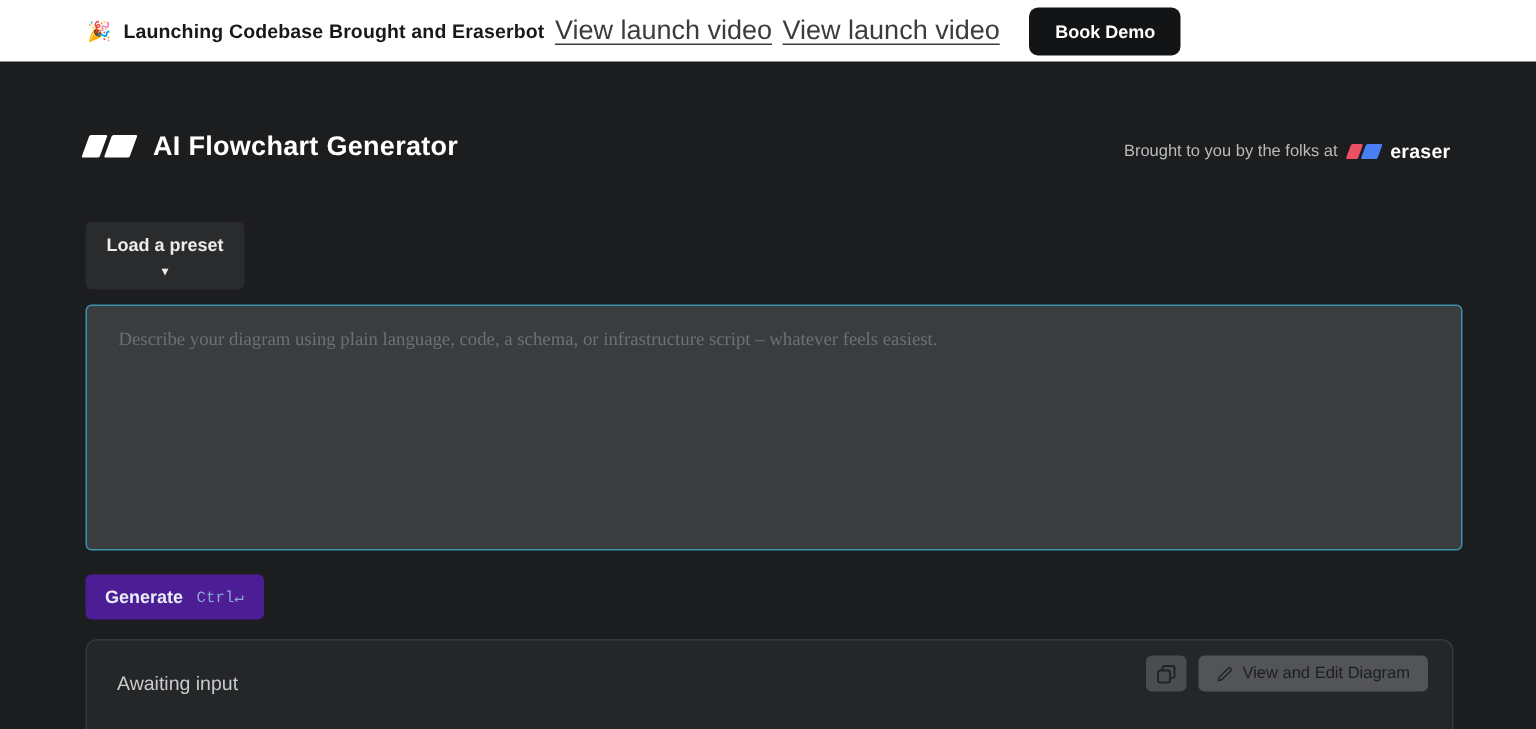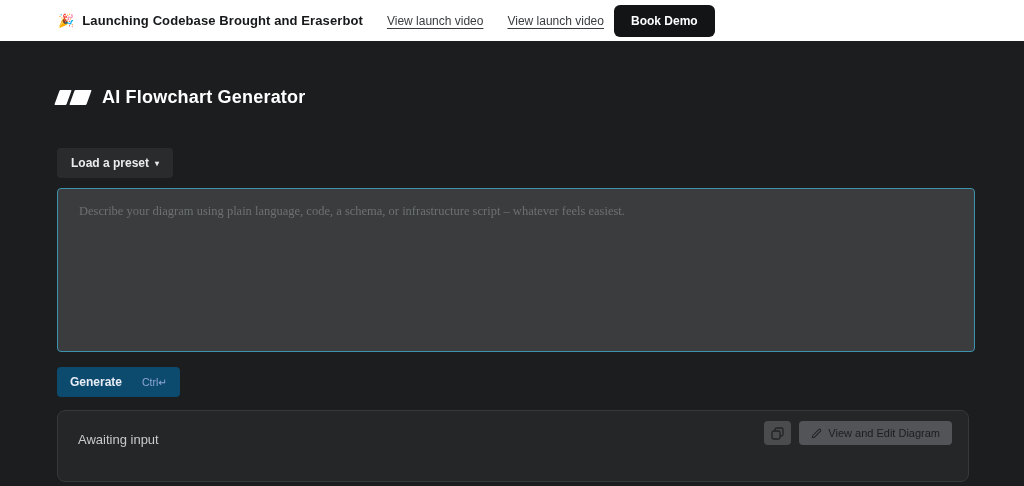--- a/index.html
+++ b/index.html
@@ -15,27 +15,27 @@
     height:41px; background:#ffffff;
     display:flex; align-items:center;
     padding-left:58px;
   }
   .banner-title {
     display:flex; align-items:center; gap:8px;
     font-size:13px; font-weight:bold; color:#17181a; letter-spacing:.1px;
   }
   .banner-emoji { font-size:13px; }
   .banner-link {
-    margin-left:24px;
-    font-size:12px; color:#3a3c3f;
+    margin-left:7px;
+    font-size:18px; color:#3a3c3f;
     text-decoration:underline; text-underline-offset:3px;
     cursor:pointer;
   }
   .book-demo {
-    margin-left:10px;
+    margin-left:20px;
     background:#131416; color:#ffffff;
     font-family:inherit; font-size:12px; font-weight:bold;
     border:none; border-radius:6px;
     padding:9px 17px; cursor:pointer;
   }
 
   
   .main { padding:0 57px; }
 
   .header-row {
@@ -56,46 +56,46 @@
   .brand-name { color:#ffffff; font-size:13px; font-weight:bold; letter-spacing:.2px; }
 
   
   .toolbar { margin-top:40px; display:flex; gap:18px; }
   .tb-btn {
     font-family:inherit; font-size:12px;
     background:#2a2b2c; border:none; border-radius:4px;
     padding:8px 14px; cursor:pointer;
     display:flex; align-items:center; gap:6px;
   }
-  .tb-btn.preset { color:#ececec; font-weight:bold; }
+  .tb-btn.preset { color:#ececec; font-weight:bold;flex-direction:column; }
   .tb-btn .caret { font-size:8px; color:#ececec; }
   .tb-btn.type { color:#a3a5a6; }
 
   
   .editor-wrap { margin-top:10px; }
   .prompt-editor {
     width:918px; height:164px;
     background:#3a3c3d;
     border:1px solid #3d92ae;
     border-radius:4px;
     outline:none; resize:none;
     padding:15px 21px;
     font-family:Liberation Serif, serif; font-size:12.5px; color:#d7d8d9;
   }
   .prompt-editor::placeholder { color:#6d7173; }
 
   
   .generate-btn {
     margin-top:11px;
-    background:#0c4a6e; border:none; border-radius:4px;
+    background:#4c1d95; border:none; border-radius:4px;
     padding:8px 13px; cursor:pointer;
     display:flex; align-items:center; gap:9px;
   }
   .generate-label { color:#e9edf5; font-size:12px; font-weight:bold; font-family:inherit; }
-  .generate-shortcut { color:#8ea7d6; font-size:10.5px; font-family:Liberation Sans, sans-serif;margin-left:11px; }
+  .generate-shortcut { color:#8ea7d6; font-size:10.5px; font-family:Liberation Mono, monospace; }
 
   
   .output-panel {
     margin-top:13px;
     width:912px; height:72px;
     background:#242628;
     border:1px solid #36383b;
     border-radius:8px;
     display:flex; align-items:flex-start; justify-content:space-between;
     padding:10px 16px 0 20px;
@@ -132,20 +132,28 @@
 <div class="main">
 
   <div class="header-row">
     <div class="brand-left">
       <div class="logo-mark">
         <div class="p1"></div>
           <div class="p2"></div>
       </div>
       <div class="page-title">AI Flowchart Generator</div>
     </div>
+    <div class="attribution">
+      <span class="attribution-text">Brought to you by the folks at</span>
+      <span class="mini-logo">
+        <span class="p1"></span>
+          <span class="p2"></span>
+      </span>
+      <span class="brand-name">eraser</span>
+    </div>
   </div>
 
   <div class="toolbar">
     <button class="tb-btn preset">
       <span>Load a preset</span>
       <span class="caret">▾</span>
     </button>
   </div>
 
   <div class="editor-wrap">

